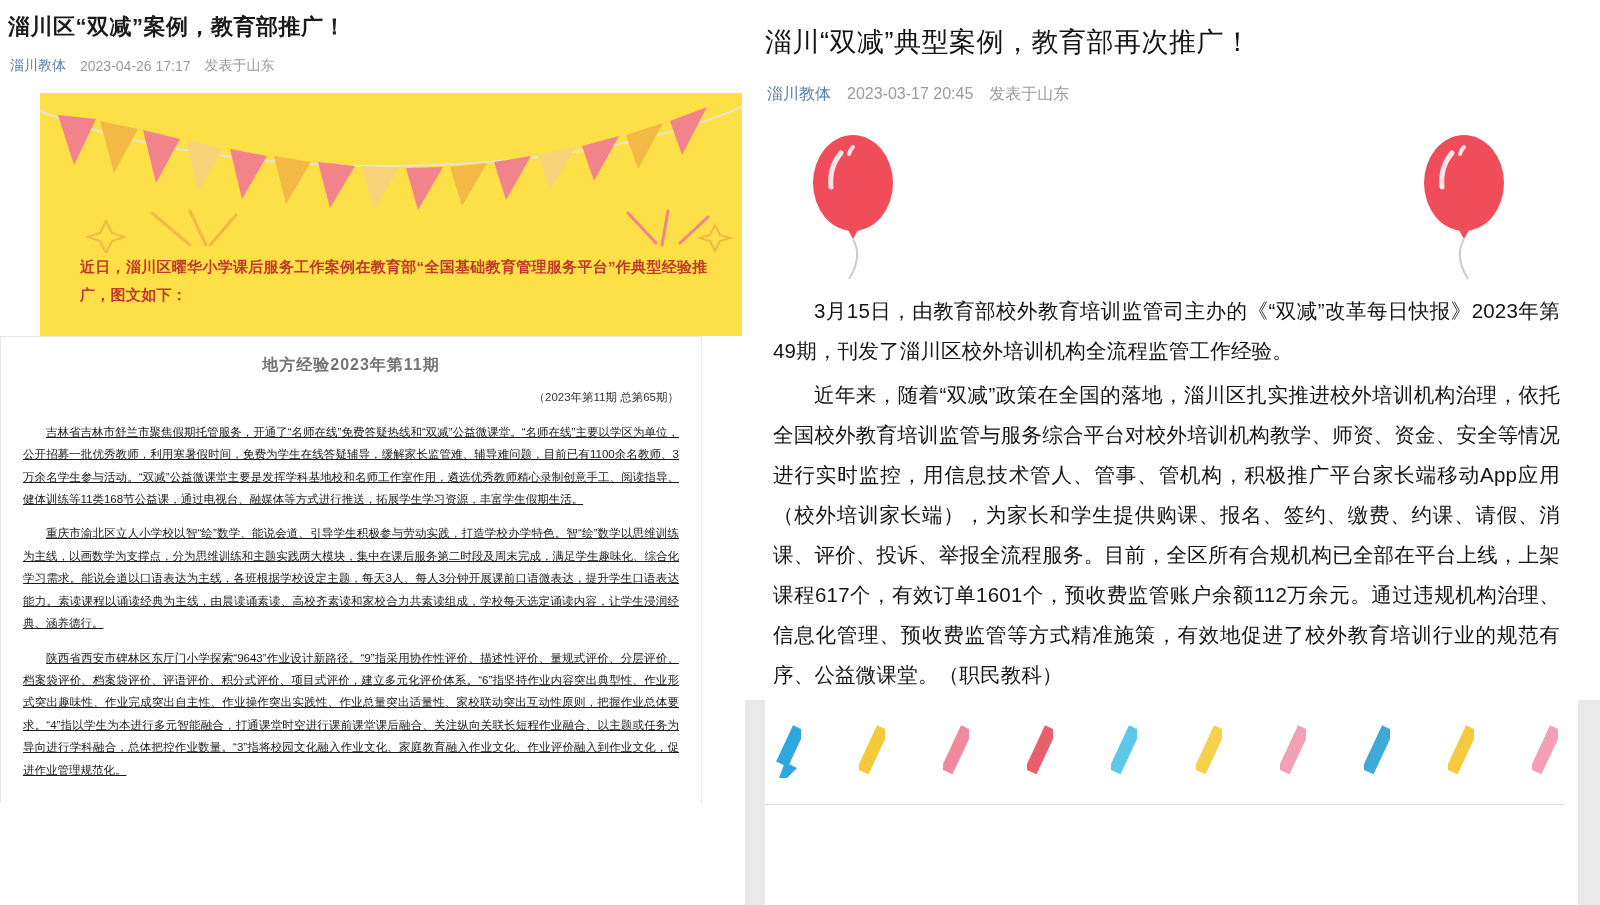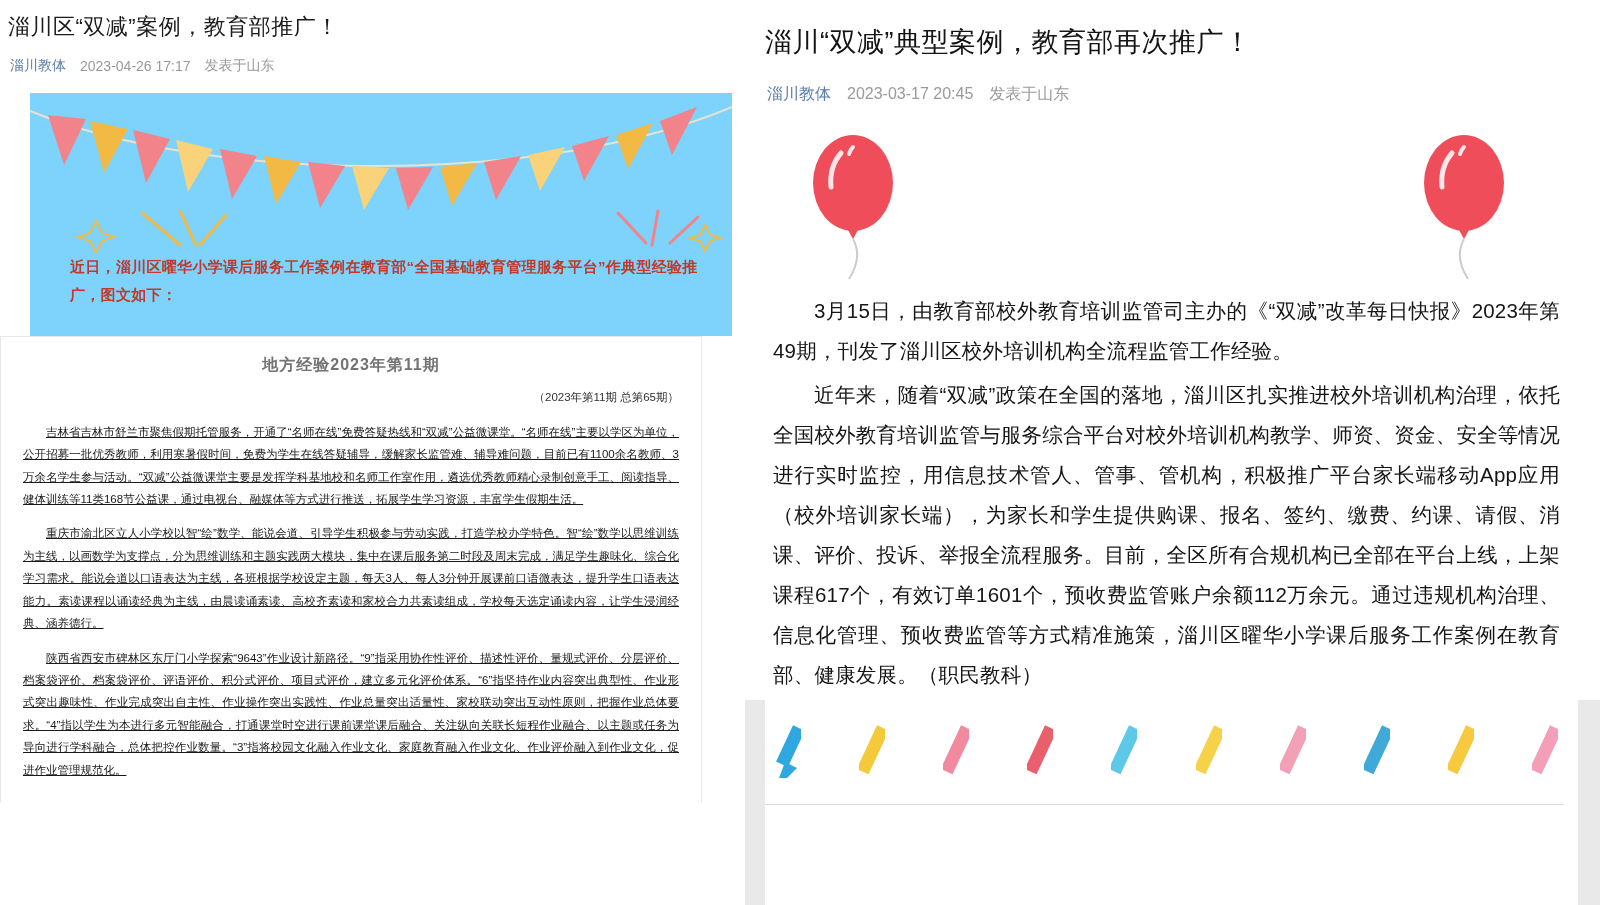--- a/index.html
+++ b/index.html
@@ -13,35 +13,35 @@
   }
   .page { display:flex; width:1600px; height:905px; }
 
   
   .left-col {
     width:745px; height:905px; position:relative;
     padding:0; overflow:hidden;
     background:#fff;
   }
   .left-title {
-    font-size:22px; color:#1b1b1b; font-weight:400;
+    font-size:22px; color:#1b1b1b; font-weight:700;
     padding:12px 8px 0 8px; line-height:1.4;
     letter-spacing:0.5px;
   }
   .meta-row {
     display:flex; align-items:center; gap:14px;
     padding:14px 8px 0 10px; font-size:14px;
   }
   .meta-account { color:#5b7ea8; }
   .meta-date, .meta-loc { color:#999; }
 
   .left-card {
-    margin:18px 22px 0 30px;
+    margin:18px 22px 0 40px;
     width:702px;
-    background:#7dd3fc;
+    background:#fde047;
     position:relative;
     overflow:hidden;
     border:0;
   }
   .bunting { position:relative; height:160px; }
   .bunting svg { display:block; }
   .card-lead {
     color:#c0392b; font-weight:bold; font-size:15px;
     line-height:1.9; padding:0 16px 26px 40px;
     letter-spacing:0.3px;
@@ -213,21 +213,21 @@
           <path d="M40 22 q-12 14 -10 34" stroke="#fff" stroke-width="5" fill="none" stroke-linecap="round" opacity="0.85"></path>
           <path d="M52 16 q-3 3 -4 7" stroke="#fff" stroke-width="4" fill="none" stroke-linecap="round" opacity="0.85"></path>
           <polygon points="47,99 57,99 52,108" fill="#ef4d5a"></polygon>
           <path d="M52 108 q-10 18 4 40" stroke="#c9ccd1" stroke-width="2" fill="none"></path>
         </svg>
       </span>
     </div>
 
     <div class="r-body">
       <p class="r-p">3月15日，由教育部校外教育培训监管司主办的《“双减”改革每日快报》2023年第49期，刊发了淄川区校外培训机构全流程监管工作经验。</p>
-      <p class="r-p">近年来，随着“双减”政策在全国的落地，淄川区扎实推进校外培训机构治理，依托全国校外教育培训监管与服务综合平台对校外培训机构教学、师资、资金、安全等情况进行实时监控，用信息技术管人、管事、管机构，积极推广平台家长端移动App应用（校外培训家长端），为家长和学生提供购课、报名、签约、缴费、约课、请假、消课、评价、投诉、举报全流程服务。目前，全区所有合规机构已全部在平台上线，上架课程617个，有效订单1601个，预收费监管账户余额112万余元。通过违规机构治理、信息化管理、预收费监管等方式精准施策，淄川区曜华小学课后服务工作案例在教育部、健康发展。（职民教科）</p>
+      <p class="r-p">近年来，随着“双减”政策在全国的落地，淄川区扎实推进校外培训机构治理，依托全国校外教育培训监管与服务综合平台对校外培训机构教学、师资、资金、安全等情况进行实时监控，用信息技术管人、管事、管机构，积极推广平台家长端移动App应用（校外培训家长端），为家长和学生提供购课、报名、签约、缴费、约课、请假、消课、评价、投诉、举报全流程服务。目前，全区所有合规机构已全部在平台上线，上架课程617个，有效订单1601个，预收费监管账户余额112万余元。通过违规机构治理、信息化管理、预收费监管等方式精准施策，有效地促进了校外教育培训行业的规范有序、公益微课堂。（职民教科）</p>
     </div>
 
     <div class="pencils">
       <svg class="pencil" viewBox="0 0 26 54" xmlns="http://www.w3.org/2000/svg">
           <polygon points="4,54 10,38 22,44 12,54" fill="#2fa8e0"></polygon>
           <rect x="9" y="2" width="13" height="40" transform="rotate(25 15 22)" fill="#2fa8e0"></rect>
         </svg>
       <svg class="pencil" viewBox="0 0 26 54" xmlns="http://www.w3.org/2000/svg">
           <rect x="9" y="2" width="13" height="48" transform="rotate(25 15 22)" fill="#f4c93a"></rect>
         </svg>

